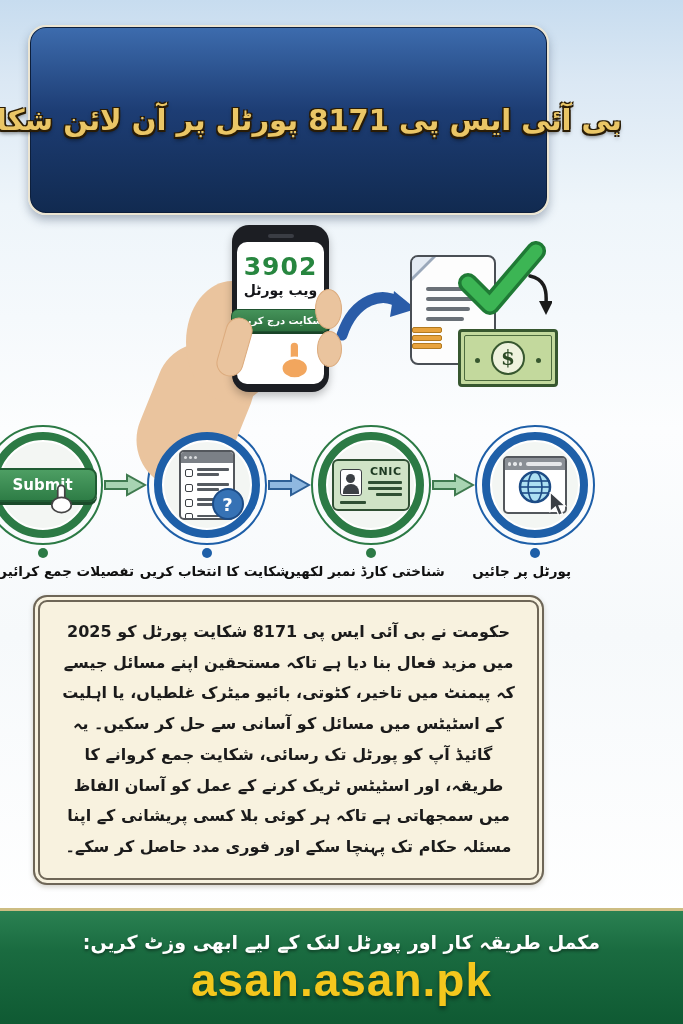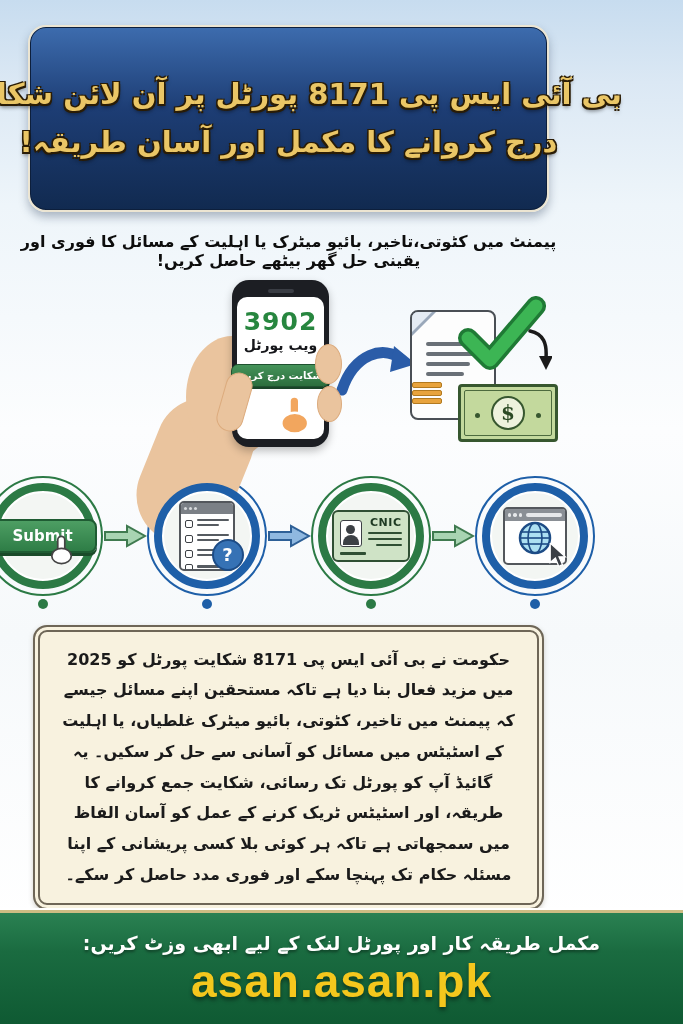--- a/index.html
+++ b/index.html
@@ -161,24 +161,22 @@
     letter-spacing:1px; text-shadow:0 3px 4px rgba(0,0,0,.45); line-height:1.05; cursor:pointer;
   }
 </style>
 </head>
 <body>
 
 <div class="page">
 
   <header class="banner">
     <div class="banner-line">بی آئی ایس پی 8171 پورٹل پر آن لائن شکایت</div>
-    <div class="banner-line">درج کروانے کا مکمل اور آسان طریقہ!</div>
   </header>
 
-  <p class="subtitle">پیمنٹ میں کٹوتی،تاخیر، بائیو میٹرک یا اہلیت کے مسائل کا فوری اور یقینی حل گھر بیٹھے حاصل کریں!</p>
 
   <section class="illustration">
     <div class="skin forearm"></div>
     <div class="skin palm"></div>
 
     <div class="phone">
       <div class="phone-speaker"></div>
       <div class="screen">
         <div class="phone-number">3902</div>
         <div class="phone-portal">ویب پورٹل</div>
@@ -343,20 +341,29 @@
               <path d="M1,0 L1,15 L5,11.6 L7.6,18 L10.4,16.6 L7.8,10.6 L12.6,10.6 Z" fill="#3a3f45" stroke="#ffffff" stroke-width="1"></path>
             </svg>
           </div>
         </div>
       </div>
       <div class="step-dot dot-blue"></div>
     </div>
 
   </section>
 
+  <section class="step-labels">
+    <div class="step-label">تفصیلات جمع کرائیں</div>
+    <div class="gap"></div>
+    <div class="step-label">شکایت کا انتخاب کریں</div>
+    <div class="gap"></div>
+    <div class="step-label">شناختی کارڈ نمبر لکھیں</div>
+    <div class="gap"></div>
+    <div class="step-label">پورٹل پر جائیں</div>
+  </section>
 
   <section class="desc-box">
     <p class="desc-text">حکومت نے بی آئی ایس پی 8171 شکایت پورٹل کو 2025 میں مزید فعال بنا دیا ہے تاکہ مستحقین اپنے مسائل جیسے کہ پیمنٹ میں تاخیر، کٹوتی، بائیو میٹرک غلطیاں، یا اہلیت کے اسٹیٹس میں مسائل کو آسانی سے حل کر سکیں۔ یہ گائیڈ آپ کو پورٹل تک رسائی، شکایت جمع کروانے کا طریقہ، اور اسٹیٹس ٹریک کرنے کے عمل کو آسان الفاظ میں سمجھاتی ہے تاکہ ہر کوئی بلا کسی پریشانی کے اپنا مسئلہ حکام تک پہنچا سکے اور فوری مدد حاصل کر سکے۔</p>
   </section>
 
   <footer class="footer">
     <div class="footer-cta">مکمل طریقہ کار اور پورٹل لنک کے لیے ابھی وزٹ کریں:</div>
     <div class="footer-url">asan.asan.pk</div>
   </footer>
 

